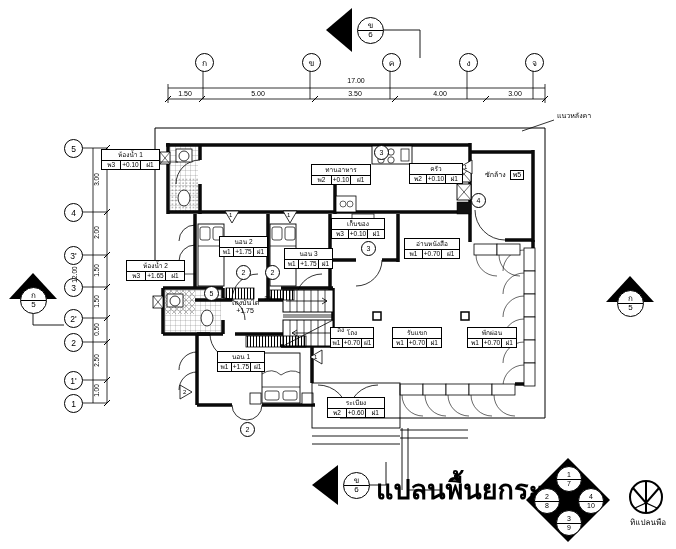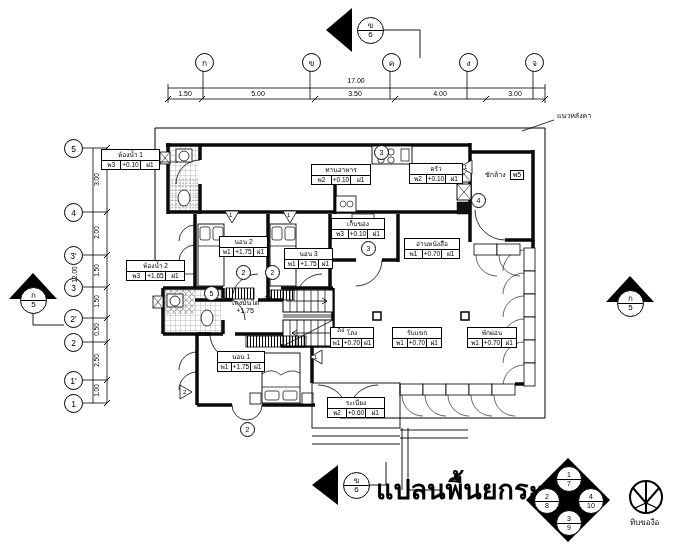--- a/index.html
+++ b/index.html
@@ -473,15 +473,15 @@
   </div>
   <div class="dc" style="left:578px;top:488px;">
     <span class="a">4</span>
     <span class="b">10</span>
   </div>
   <div class="dc" style="left:556px;top:510px;">
     <span class="a">3</span>
     <span class="b">9</span>
   </div>
 
-  <div class="lbl" style="left:630px;top:518px;font-size:8px;">ทิบของือ</div>
+  <div class="lbl" style="left:630px;top:518px;font-size:8px;">ทิแปลนพือ</div>
 
 </div>
 
 </body></html>

